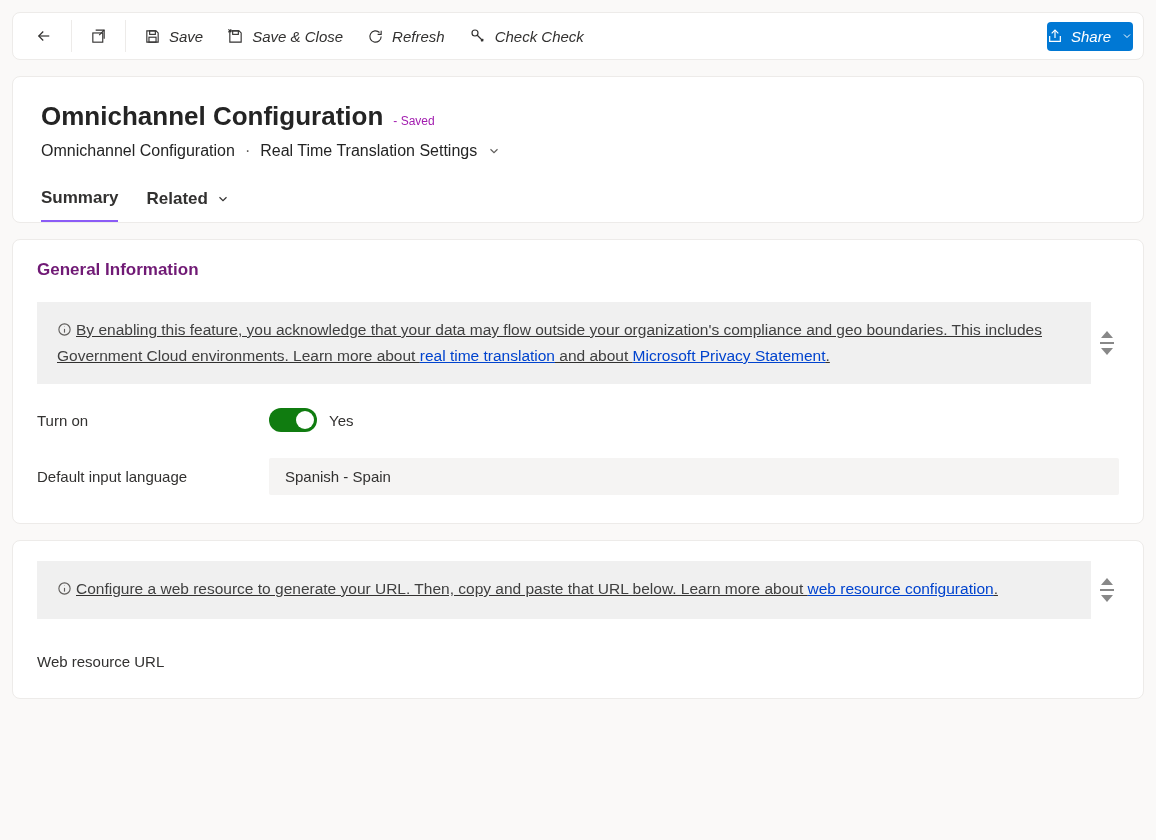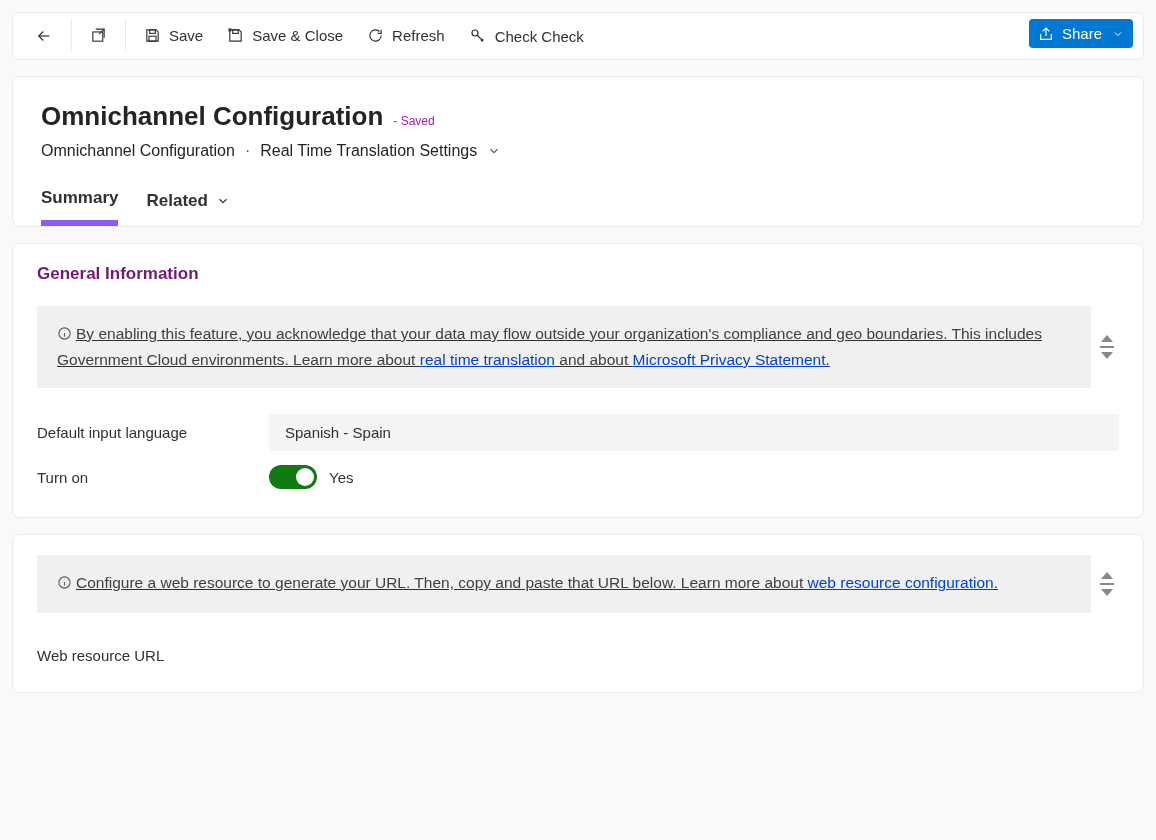--- a/index.html
+++ b/index.html
@@ -12,23 +12,24 @@
   }
   .card {
     background: #ffffff;
     border: 1px solid #edebe9;
     border-radius: 8px;
     margin-bottom: 16px;
   }
   
   .cmdbar {
     display: flex;
-    align-items: flex-start;
+    align-items: center;
     padding: 6px 10px;
     gap: 0;
+    font-style: italic;
   }
   .cmdbtn {
     display: inline-flex;
     align-items: center;
     gap: 8px;
     padding: 8px 12px;
     cursor: pointer;
     font-size: 15px;
     color: #323130;
     border-radius: 4px;
@@ -39,21 +40,21 @@
     background: #edebe9;
     margin: 0 6px;
   }
   .spacer { flex: 1; }
   .share-btn {
     display: inline-flex;
     align-items: center;
     gap: 8px;
     background: #0078d4;
     color: #ffffff;
-    padding: 6px 9px;
+    padding: 6px 0;
     border-radius: 4px;
     cursor: pointer;
     font-size: 15px;
   }
   .share-btn svg.chevron { margin-left: 2px; }
   
   .header { padding: 24px 28px 0 28px; }
   .title-row { display: flex; align-items: baseline; gap: 10px; }
   .title { font-size: 26px; font-weight: 600; color: #242424; }
   .saved { font-size: 12px; color: #a21caf; }
@@ -73,21 +74,21 @@
     color: #323130;
     padding-bottom: 12px;
     cursor: pointer;
     display: inline-flex;
     align-items: center;
     gap: 8px;
     font-weight: bold;
   }
   .tab.active {
     font-weight: 600;
-    border-bottom: 6px solid #8b5cf6;
+    border-bottom: 2px solid #8b5cf6;
   }
   
   .section { padding: 20px 24px 28px 24px; }
   .section-title { font-size: 17px; font-weight: 600; color: #701a75; margin-bottom: 22px; }
   .notice-wrap { position: relative; margin-bottom: 24px; text-decoration: underline; }
   .notice {
     background: #f0f0f0;
     padding: 16px 20px 16px 20px;
     font-size: 15.5px;
     line-height: 1.55;
@@ -261,34 +262,34 @@
             </svg>
         </span><span>By enabling this feature, you acknowledge that your data may flow outside your organization's compliance and geo boundaries. This includes Government Cloud environments. Learn more about </span><a href="#">real time translation</a><span> and about </span><a href="#">Microsoft Privacy Statement</a><span>.</span>
       </div>
       <div class="scroll-ctrl">
         <div class="tri-up"></div>
         <div class="sc-bar"></div>
         <div class="tri-down"></div>
       </div>
     </div>
 
-    <div class="field-row" style="margin-top:26px;">
-      <div class="field-label">Default input language</div>
-      <div class="field-input">
-        <span>Spanish - Spain</span>
-      </div>
-    </div>
-
     <div class="field-row">
       <div class="field-label">Turn on</div>
       <div class="toggle-wrap">
         <div class="toggle">
           <div class="toggle-knob"></div>
         </div>
         <span class="toggle-text">Yes</span>
+      </div>
+    </div>
+
+    <div class="field-row" style="margin-top:26px;">
+      <div class="field-label">Default input language</div>
+      <div class="field-input">
+        <span>Spanish - Spain</span>
       </div>
     </div>
   </div>
 </div>
 
 <div class="card">
   <div class="section">
     <div class="notice-wrap">
       <div class="notice">
         <span class="info-icon">

